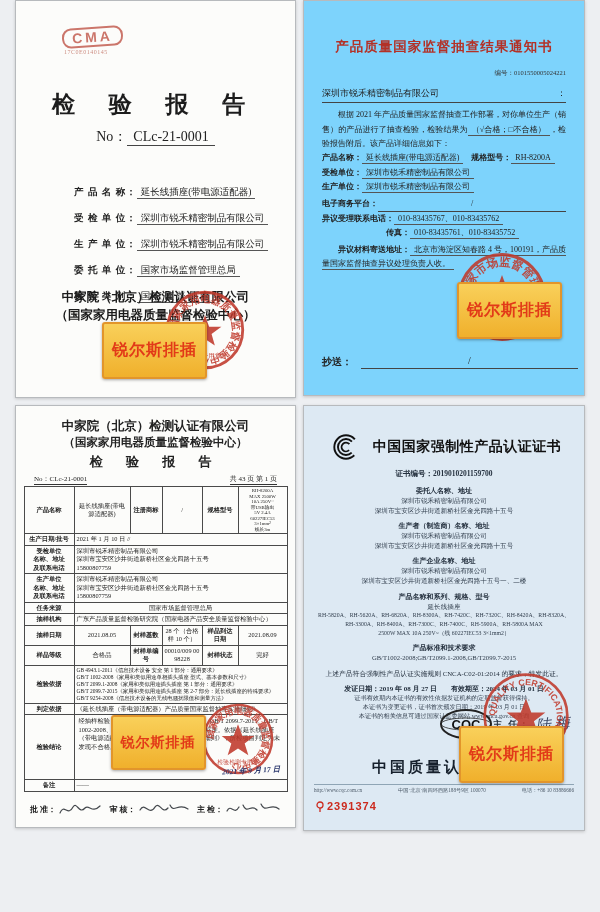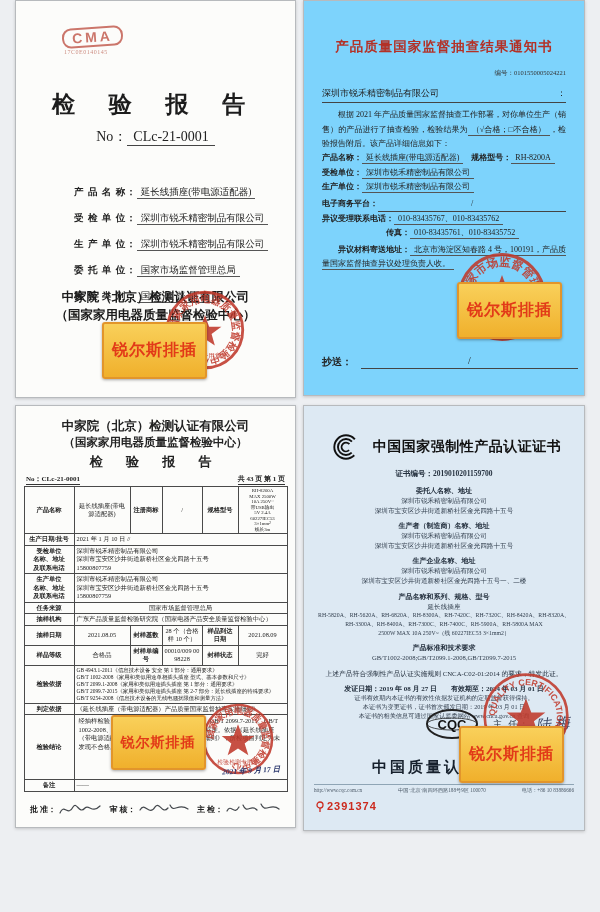--- a/index.html
+++ b/index.html
@@ -41,21 +41,21 @@
   .d2-field{white-space:nowrap;}
   .d2-flex{display:flex;margin-top:2px;}
   .d2-cc{position:absolute;left:18px;right:6px;bottom:26px;font-size:10px;display:flex;gap:9px;}
   .fill-line{flex:1;border-bottom:1px solid #444;text-align:center;}
   .bold{font-weight:bold;}
   
   .d3-head{padding-top:12px;text-align:center;font-weight:bold;}
   .d3-org1{font-size:12.5px;}
   .d3-org2{font-size:11.5px;}
   .d3-rtitle{font-size:13px;letter-spacing:10px;margin-top:3px;}
-  .d3-meta{display:flex;justify-content:space-between;font-size:7px;padding:3px 10px 1px;font-weight:bold;}
+  .d3-meta{display:flex;justify-content:space-between;font-size:7px;padding:3px 18px 1px;font-weight:normal;}
   .d3-meta .un{border-bottom:1px solid #333;}
   .d3-table{border-collapse:collapse;margin:0 auto;width:263px;table-layout:fixed;}
   .d3-table td{border:1px solid #4a4a4a;font-size:6.3px;padding:1px 2px;vertical-align:middle;text-align:center;
     line-height:1.35;word-break:break-all;}
   .d3-table td.lbl{font-weight:bold;white-space:pre-line;}
   .d3-table td.lft{text-align:left;}
   .pre{white-space:pre-line;}
   .d3-concl{position:relative;height:62px;}
   .d3-concl-txt{position:relative;z-index:1;text-align:left;padding:1px 2px;}
   .d3-date{position:absolute;right:4px;bottom:2px;z-index:6;font-style:italic;color:#27346b;font-size:7.5px;
@@ -68,21 +68,21 @@
   .d4-titlerow{display:flex;align-items:center;justify-content:center;gap:8px;}
   .d4-title{font-weight:bold;font-size:14px;letter-spacing:.5px;color:#111;}
   .d4-certno{margin-top:7px;font-size:7.5px;font-weight:bold;}
   .d4-h{margin-top:6px;font-weight:bold;font-size:7px;}
   .d4-l{font-size:6.6px;color:#303d4c;}
   .d4-models{font-size:5.8px;line-height:1.5;color:#303d4c;}
   .d4-para{margin-top:6px;font-size:6.8px;}
   .d4-dates{margin-top:5px;font-weight:bold;font-size:7px;}
   .d4-note{font-size:6.2px;color:#333f4e;}
   .d4-sigrow{position:absolute;left:16px;right:14px;top:300px;display:flex;align-items:center;z-index:2;justify-content:flex-end;}
-  .d4-director{font-size:9px;font-weight:normal;letter-spacing:2px;margin-left:14px;white-space:nowrap;}
+  .d4-director{font-size:9px;font-weight:bold;letter-spacing:2px;white-space:nowrap;}
   .d4-dname{font-style:italic;font-size:15px;color:#3a4664;transform:rotate(-6deg);display:inline-block;margin-left:6px;}
   .d4-center{position:absolute;left:0;right:0;top:352px;text-align:center;font-weight:bold;font-size:15px;letter-spacing:3px;color:#16202c;}
   .d4-footer{position:absolute;left:10px;right:10px;top:378px;display:flex;justify-content:space-between;
     font-size:5.2px;color:#4a5866;border-top:1px solid #8fa5b5;padding-top:2px;}
   .d4-sealno{position:absolute;left:12px;top:394px;color:#cc2a1e;font-family:"Liberation Sans",sans-serif;
     font-weight:bold;font-size:11px;letter-spacing:1px;display:flex;align-items:center;gap:3px;}
   .scribble{stroke:#23282e;fill:none;stroke-width:1.2;stroke-linecap:round;opacity:.85;}
 </style>
 </head>
 <body>

